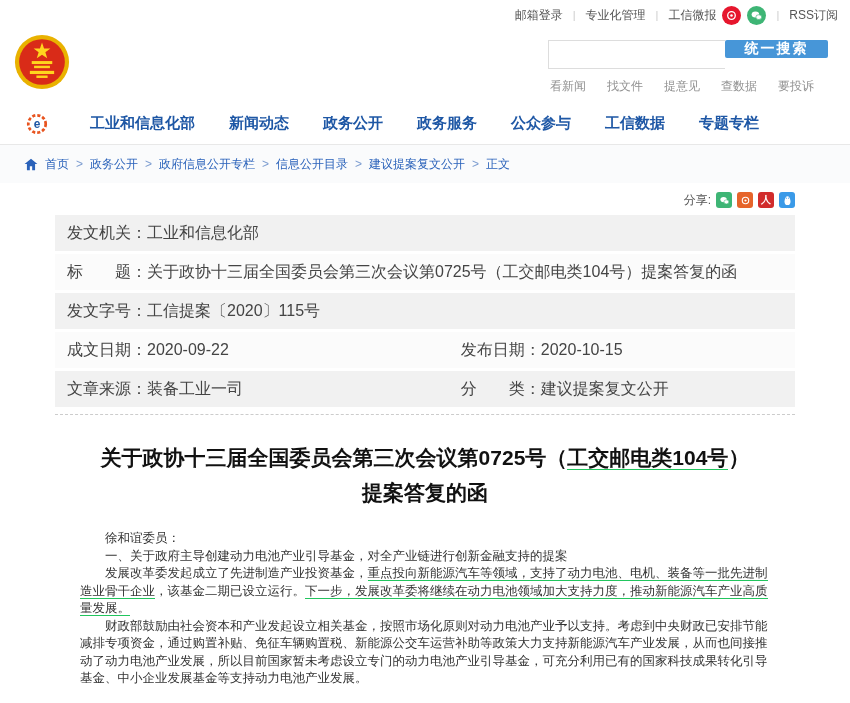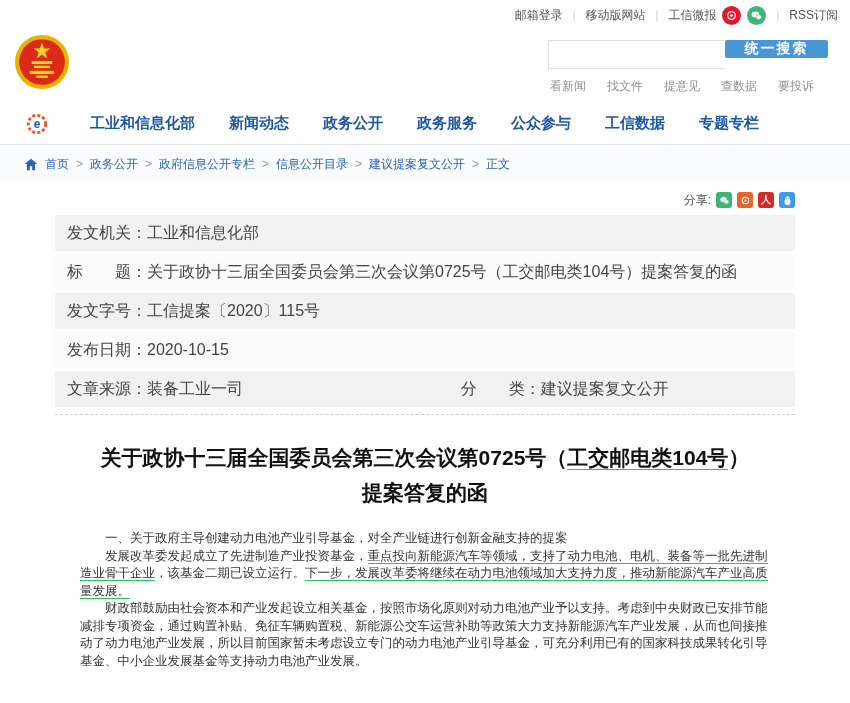--- a/index.html
+++ b/index.html
@@ -63,21 +63,21 @@
   .red-ul { border-bottom:1px solid #22c55e; }
 </style>
 </head>
 <body>
 
 <div id="app">
 
   <div class="topbar">
     <a>邮箱登录</a>
     <span class="tb-sep">|</span>
-    <a>移动版网站</a>
+    <a>专业化管理</a>
     <span class="tb-sep">|</span>
     <a>工信微报</a>
     <span class="round-ic ic-weibo-red">
       <svg width="13" height="13" viewBox="0 0 24 24">
           <circle cx="12" cy="12" r="7" fill="none" stroke="#fff" stroke-width="2.4"></circle>
           <circle cx="12" cy="12" r="2.4" fill="#fff"></circle>
         </svg>
     </span>
     <span class="round-ic ic-wechat-green">
       <svg width="13" height="13" viewBox="0 0 24 24">
@@ -187,38 +187,43 @@
             <span class="meta-value">关于政协十三届全国委员会第三次会议第0725号（工交邮电类104号）提案答复的函</span>
         </div>
       </div>
       <div class="meta-row alt">
         <div class="meta-cell">
           <span class="meta-label">发文字号：</span>
             <span class="meta-value">工信提案〔2020〕115号</span>
         </div>
       </div>
       <div class="meta-row lite">
+        <div class="meta-cell w55">
+          <span class="meta-label">成文日期：</span>
+            <span class="meta-value">2020-09-22</span>
+        </div>
         <div class="meta-cell">
           <span class="meta-label">发布日期：</span>
             <span class="meta-value">2020-10-15</span>
         </div>
       </div>
       <div class="meta-row alt">
         <div class="meta-cell w55">
           <span class="meta-label">文章来源：</span>
             <span class="meta-value">装备工业一司</span>
         </div>
         <div class="meta-cell">
           <span class="meta-label">分　　类：</span>
             <span class="meta-value">建议提案复文公开</span>
         </div>
       </div>
     </div>
 
     <h1 class="article-title"><span>关于政协十三届全国委员会第三次会议第0725号（</span><span class="red-ul">工交邮电类104号</span><span>）提案答复的函</span></h1>
     <div class="article-body">
+        <p class="para"><span>徐和谊委员：</span></p>
         <p class="para"><span>一、关于政府主导创建动力电池产业引导基金，对全产业链进行创新金融支持的提案</span></p>
         <p class="para"><span>发展改革委发起成立了先进制造产业投资基金，</span><span class="red-ul">重点投向新能源汽车等领域，支持了动力电池、电机、装备等一批先进制造业骨干企业</span><span>，该基金二期已设立运行。</span><span class="red-ul">下一步，发展改革委将继续在动力电池领域加大支持力度，推动新能源汽车产业高质量发展。</span></p>
         <p class="para"><span>财政部鼓励由社会资本和产业发起设立相关基金，按照市场化原则对动力电池产业予以支持。考虑到中央财政已安排节能减排专项资金，通过购置补贴、免征车辆购置税、新能源公交车运营补助等政策大力支持新能源汽车产业发展，从而也间接推动了动力电池产业发展，所以目前国家暂未考虑设立专门的动力电池产业引导基金，可充分利用已有的国家科技成果转化引导基金、中小企业发展基金等支持动力电池产业发展。</span></p>
       </div>
 
   </div>
 </div>
 
 </body></html>

